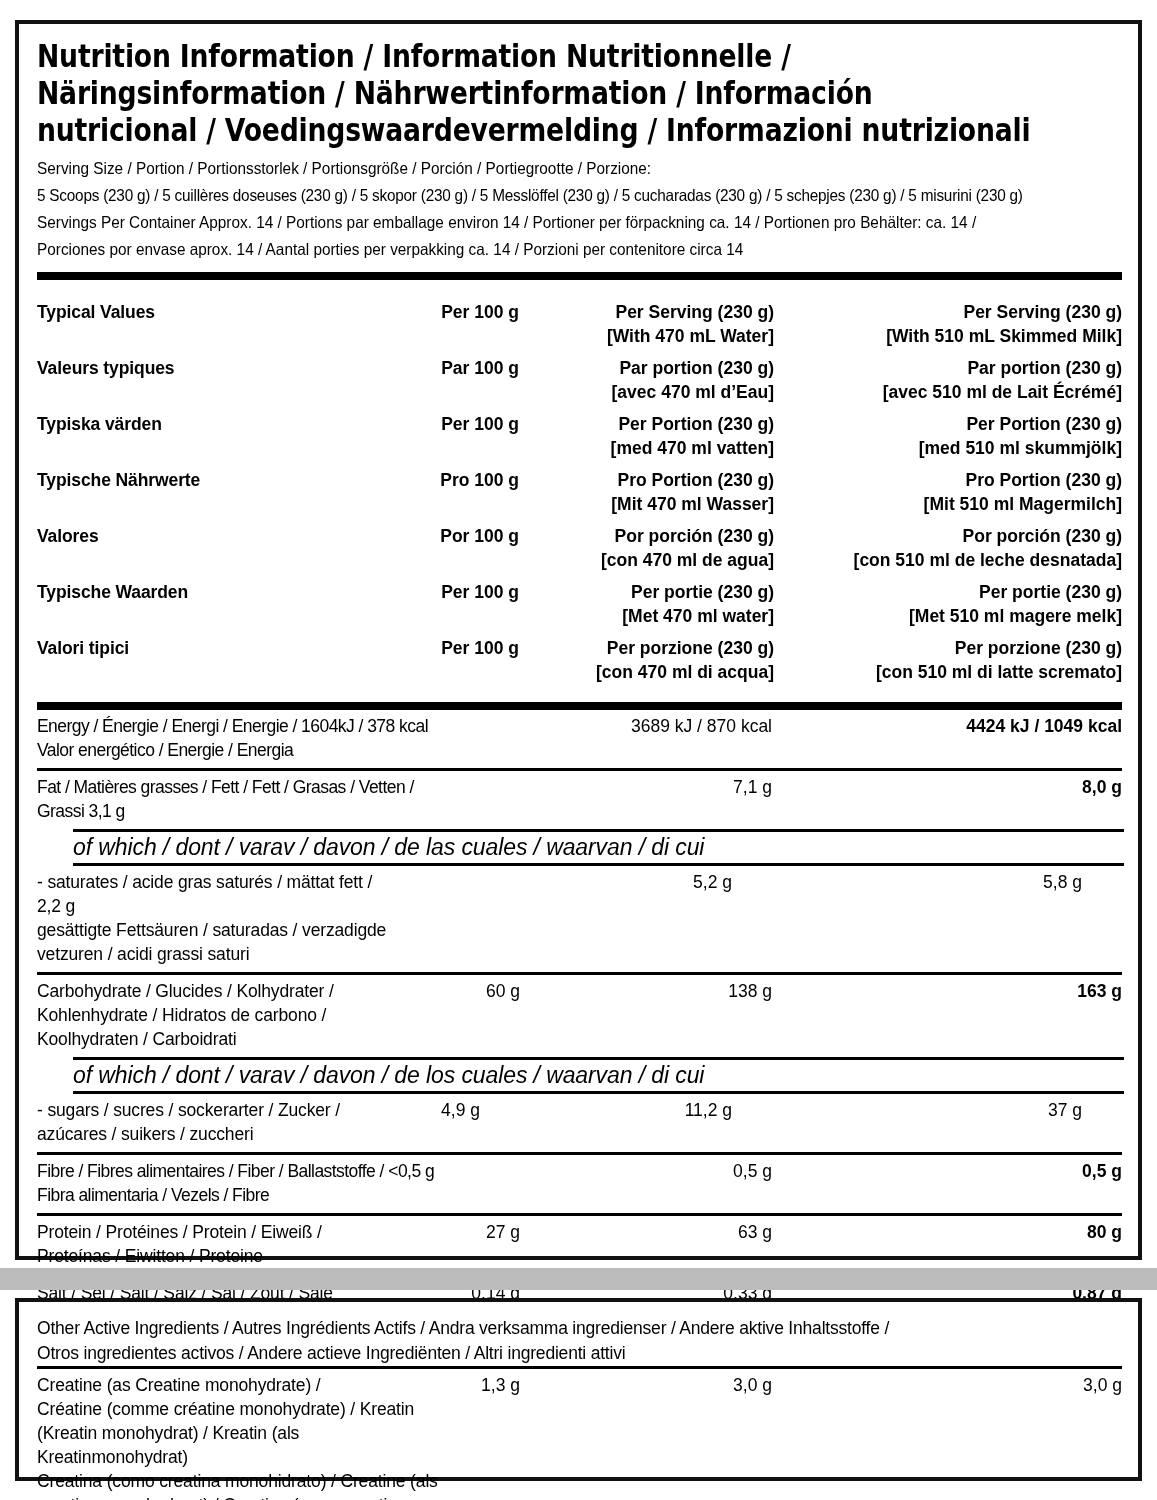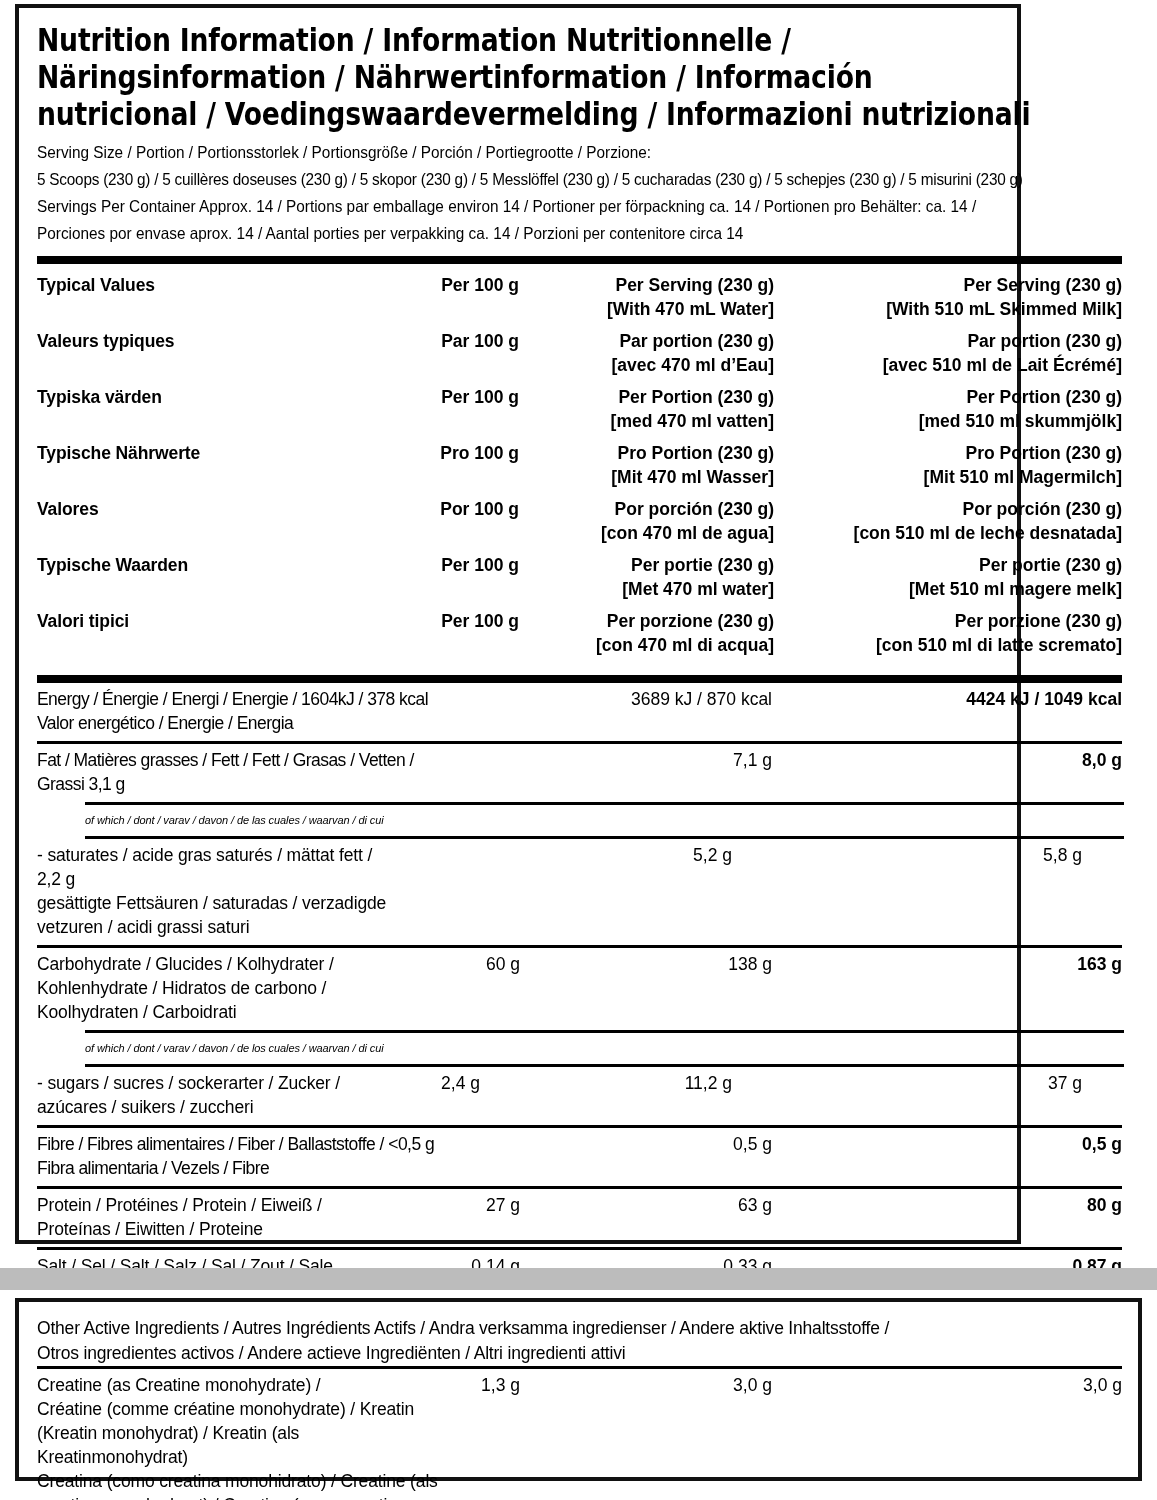--- a/index.html
+++ b/index.html
@@ -13,21 +13,21 @@
   }
   .page{position:absolute;left:0;top:0;width:1157px;height:1500px;}
 
   
   .panel{
     position:absolute;
     border:4px solid #111111;
     background:#ffffff;
     box-sizing:border-box;
   }
-  #nutrition-panel{left:15px;top:4px;width:1006px;height:1240px;}
+  #nutrition-panel{left:15px;top:20px;width:1127px;height:1240px;}
   #ingredients-panel{left:15px;top:1298px;width:1127px;height:183px;}
 
   .gray-band{
     position:absolute;left:0;top:1268px;width:1157px;height:22px;
     background:#bcbcbc;
   }
 
   .inner{position:absolute;left:18px;top:14px;width:1087px;}
 
   
@@ -51,21 +51,21 @@
     transform-origin:left top;
     white-space:pre-line;
   }
   .serving-line.s2{letter-spacing:-0.25px;}
 
   .rule-thick{
     height:8px;background:#000000;margin:9px 0 0 0;width:1085px;
   }
 
   
-  .hdr{width:1085px;border-collapse:collapse;margin-top:10px;}
+  .hdr{width:1085px;border-collapse:collapse;margin-top:21px;}
   .hdr td{
     vertical-align:top;
     font-weight:bold;
     font-size:17.5px;
     line-height:23.5px;
     padding:0 0 9px 0;
     white-space:pre-line;
   }
   .hdr td.lbl{text-align:left;width:395px;letter-spacing:-0.1px;}
   .hdr td.c1{text-align:right;width:87px;}
@@ -84,26 +84,26 @@
   .rows tr.row > td{border-top:3px solid #000;}
   .rows tr.first > td{border-top:none;}
   .rows td.name{text-align:left;letter-spacing:-0.15px;}
   .rows td.v1{text-align:right;width:80px;}
   .rows td.v2{text-align:right;width:252px;}
   .rows td.v3{text-align:right;width:350px;font-weight:bold;}
 
   
   .rows td.name.tight{letter-spacing:-0.55px;margin-left:40px;}
   .ofwhich{
-    margin-left:48px;
+    margin-left:36px;
     border-top:3px solid #000;
     border-bottom:3px solid #000;
     padding:3px 0 4px 0;
     font-style:italic;
-    font-size:11px;
+    font-size:23px;
     line-height:24px;
     letter-spacing:-0.1px;
   }
   .subrow{width:1045px;border-collapse:collapse;}
   .subrow td{
     vertical-align:top;font-size:17.5px;line-height:24px;
     padding:4px 0 6px 0;white-space:pre-line;
   }
   .subrow td.name{text-align:left;letter-spacing:-0.15px;}
   .subrow td.v1{text-align:right;width:80px;}
@@ -263,21 +263,21 @@
         </tbody>
       </table>
 
       <div class="ofwhich">of which / dont / varav / davon / de los cuales / waarvan / di cui</div>
 
       <table class="subrow">
         <tbody>
           <tr>
             <td class="name">- sugars / sucres / sockerarter / Zucker /
    azúcares / suikers / zuccheri</td>
-            <td class="v1">2,4 g</td>
+            <td class="v1">4,9 g</td>
             <td class="v2">11,2 g</td>
             <td class="v3">37 g</td>
           </tr>
         </tbody>
       </table>
 
       <div class="rule-thin"></div>
 
       <table class="rows">
         <tbody>

